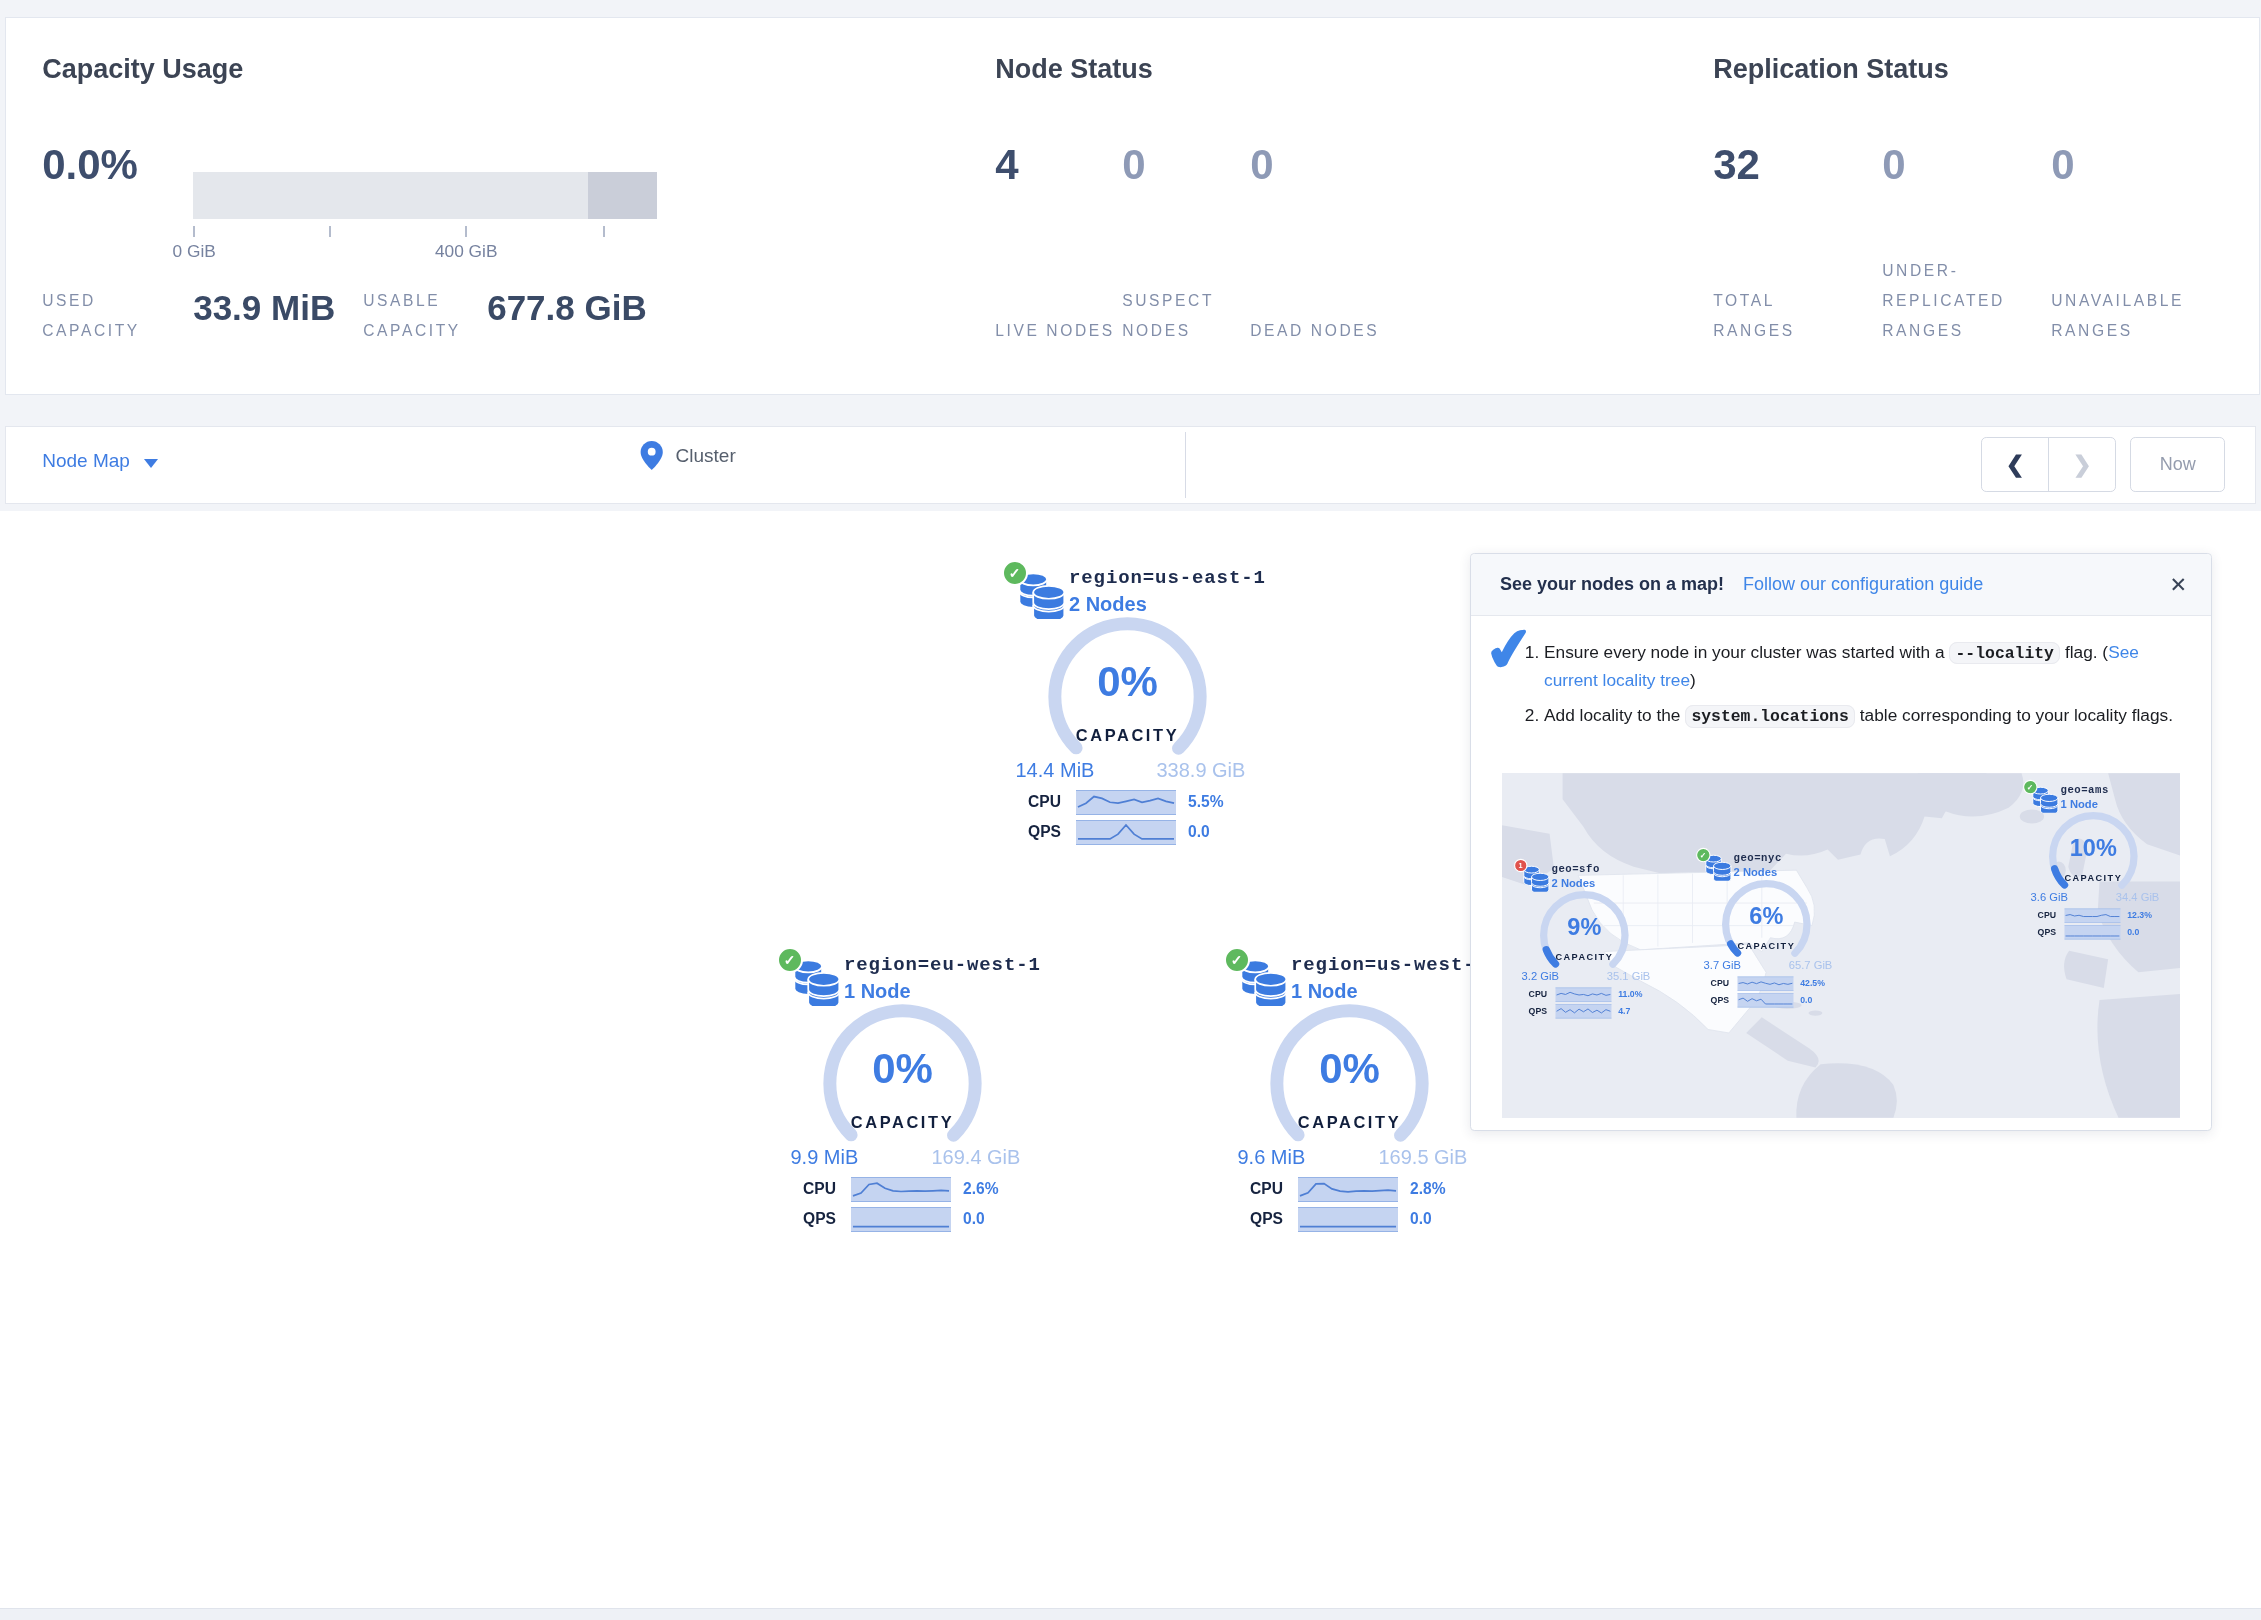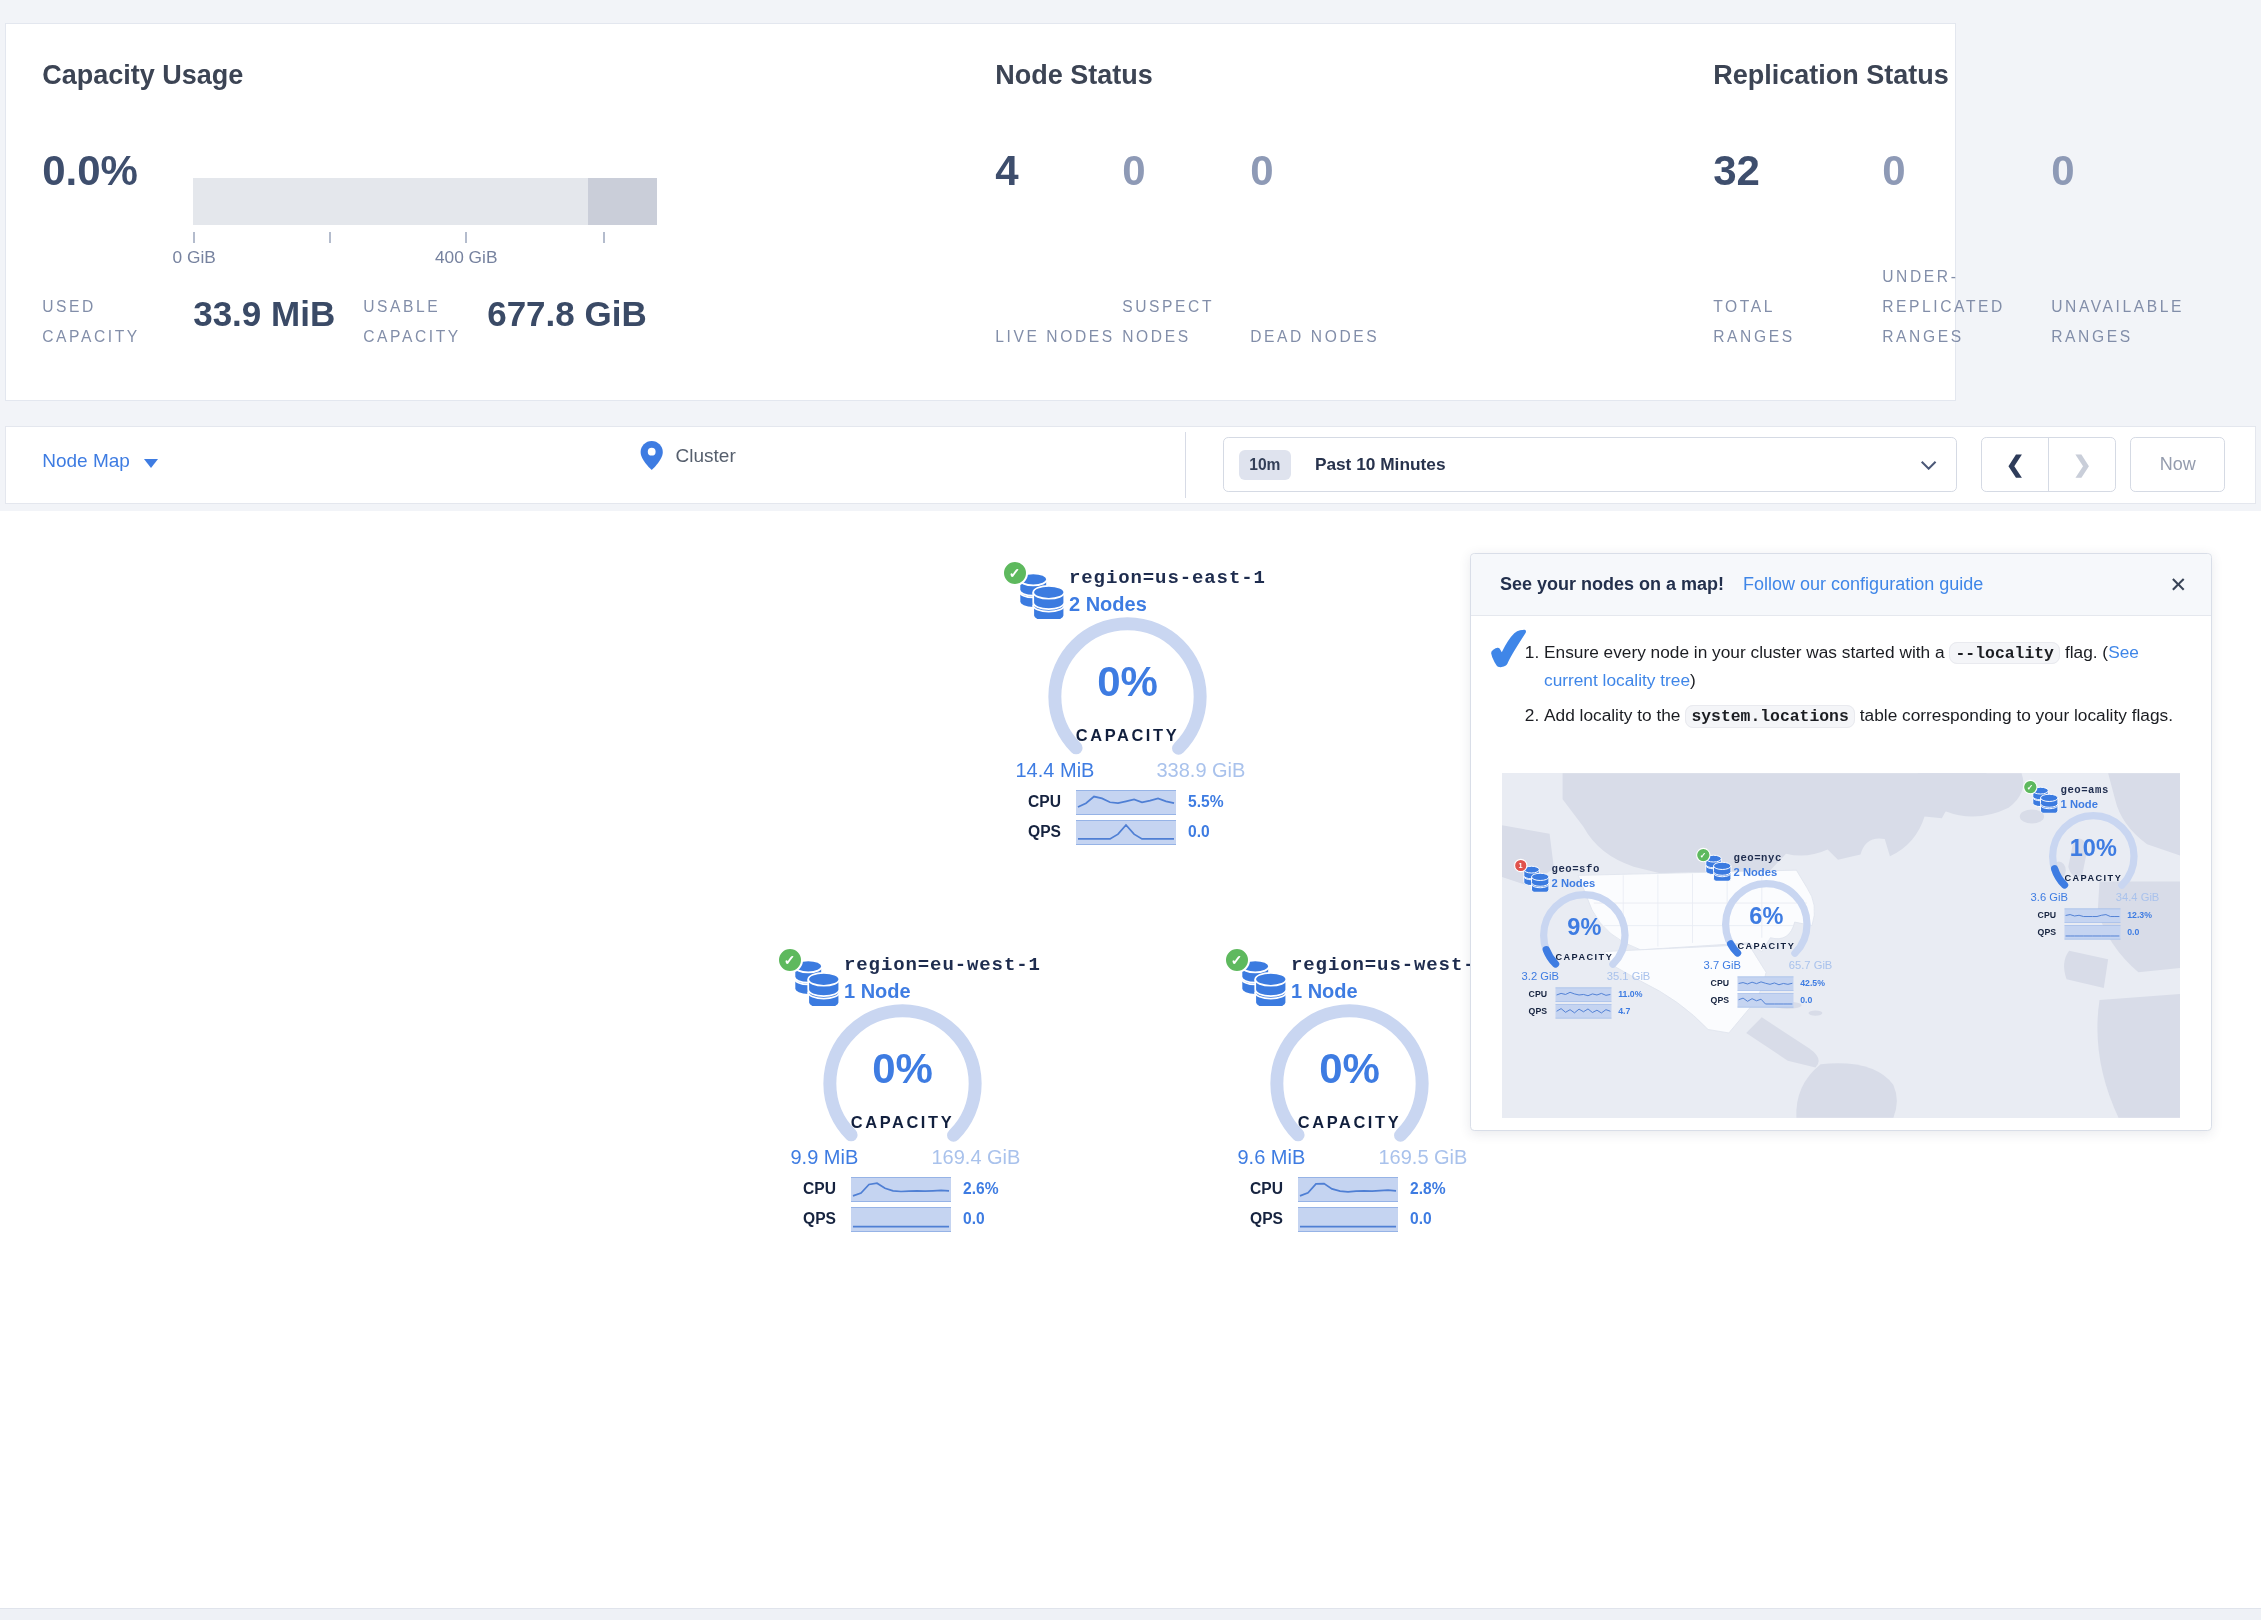--- a/index.html
+++ b/index.html
@@ -1,20 +1,20 @@
 <!DOCTYPE html>
 <html style="font-size:14px"><head>
 <meta charset="utf-8">
 <style>
   html,body{margin:0;padding:0;background:#f2f4f8;font-family:"Liberation Sans",sans-serif;}
   #app{position:relative;width:2261px;height:1621px;background:#f2f4f8;overflow:hidden;
        -webkit-font-smoothing:antialiased;}
 
   
-  .stats-card{position:absolute;left:5.2px;top:23px;width:1951px;height:378px;background:#fff;
+  .stats-card{position:absolute;left:5.2px;top:17px;width:2255px;height:378px;background:#fff;
               border:0.9px solid #e3e7ef;box-sizing:border-box;padding-left:14px;}
   .stats-card h2{position:absolute;margin:0;font-size:27px;font-weight:700;color:#3c4454;top:36px;}
   .big-num{position:absolute;top:126px;font-size:42px;font-weight:700;color:#3e4e6d;line-height:1;}
   .big-num.muted{color:#8e9ab6;font-weight:600;}
   .caps-label{position:absolute;bottom:48px;font-size:15.6px;letter-spacing:2.6px;color:#828ea9;
               line-height:30px;width:130px;}
   .caps-label.wide{width:154px;}
   .mid-num{position:absolute;top:270px;font-size:35px;font-weight:700;color:#3a4a66;}
   .cap-bar{position:absolute;left:187px;top:154px;width:464px;height:47px;background:#e4e7ec;}
   .cap-bar-dark{position:absolute;right:0;top:0;width:69px;height:47px;background:#caced9;}
@@ -148,27 +148,20 @@
       <span class="caret"></span>
     </div>
     <div class="breadcrumb">
       <svg width="23.4" height="29" viewBox="0 0 26 34">
         <path d="M13 0C5.8 0 0 5.8 0 13c0 9.8 13 21 13 21s13-11.2 13-21C26 5.8 20.2 0 13 0z" fill="#3e7ce2"></path>
         <circle cx="13" cy="12.5" r="4.6" fill="#ffffff"></circle>
       </svg>
       <span>Cluster</span>
     </div>
     <div class="tb-divider"></div>
-    <div class="time-dropdown">
-      <span class="range-badge">10m</span>
-      <span class="range-label">Past 10 Minutes</span>
-      <svg class="dd-chevron" width="17.3" height="10.4" viewBox="0 0 20 12">
-        <polyline points="2,2 10,10 18,2" fill="none" stroke="#4b5877" stroke-width="2.4"></polyline>
-      </svg>
-    </div>
     <div class="arrow-group">
       <div class="arrow-btn prev">❮</div>
       <div class="arrow-btn next">❯</div>
     </div>
     <div class="now-btn">Now</div>
   </div>
 
   <div class="main-area">
     <div id="main-nodes">
         <div class="node-card" style="left:993px;top:44px">

